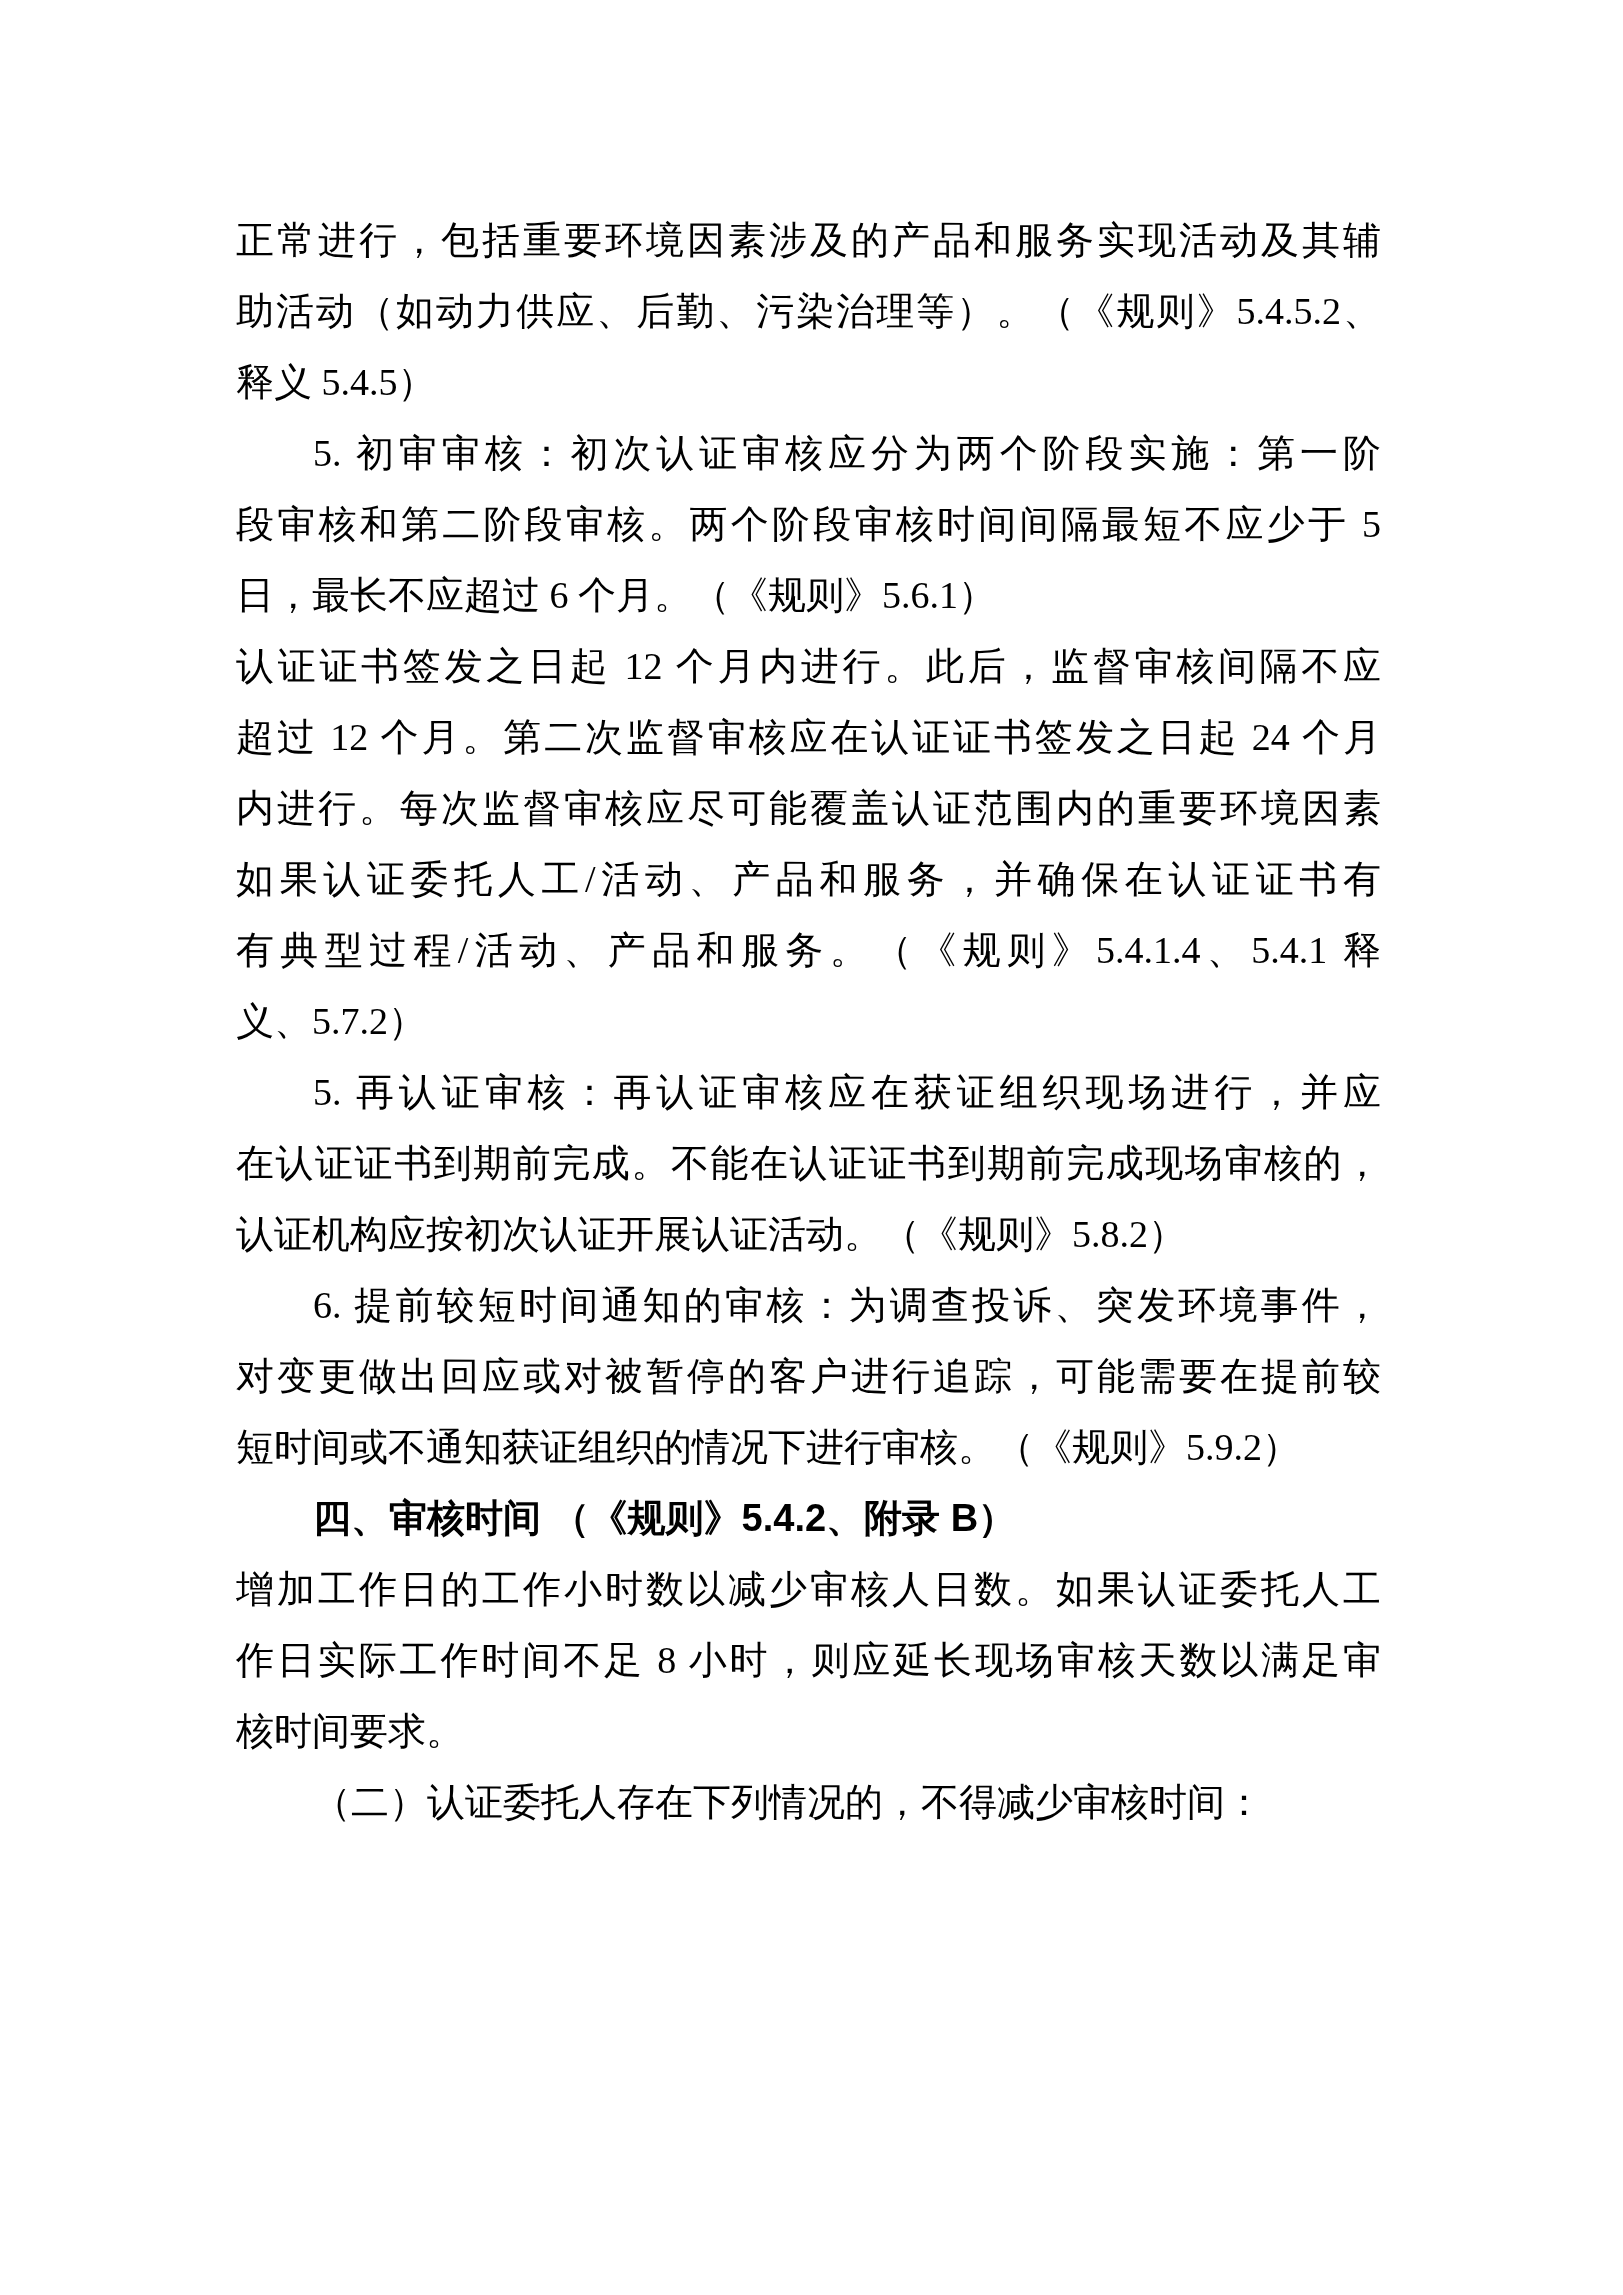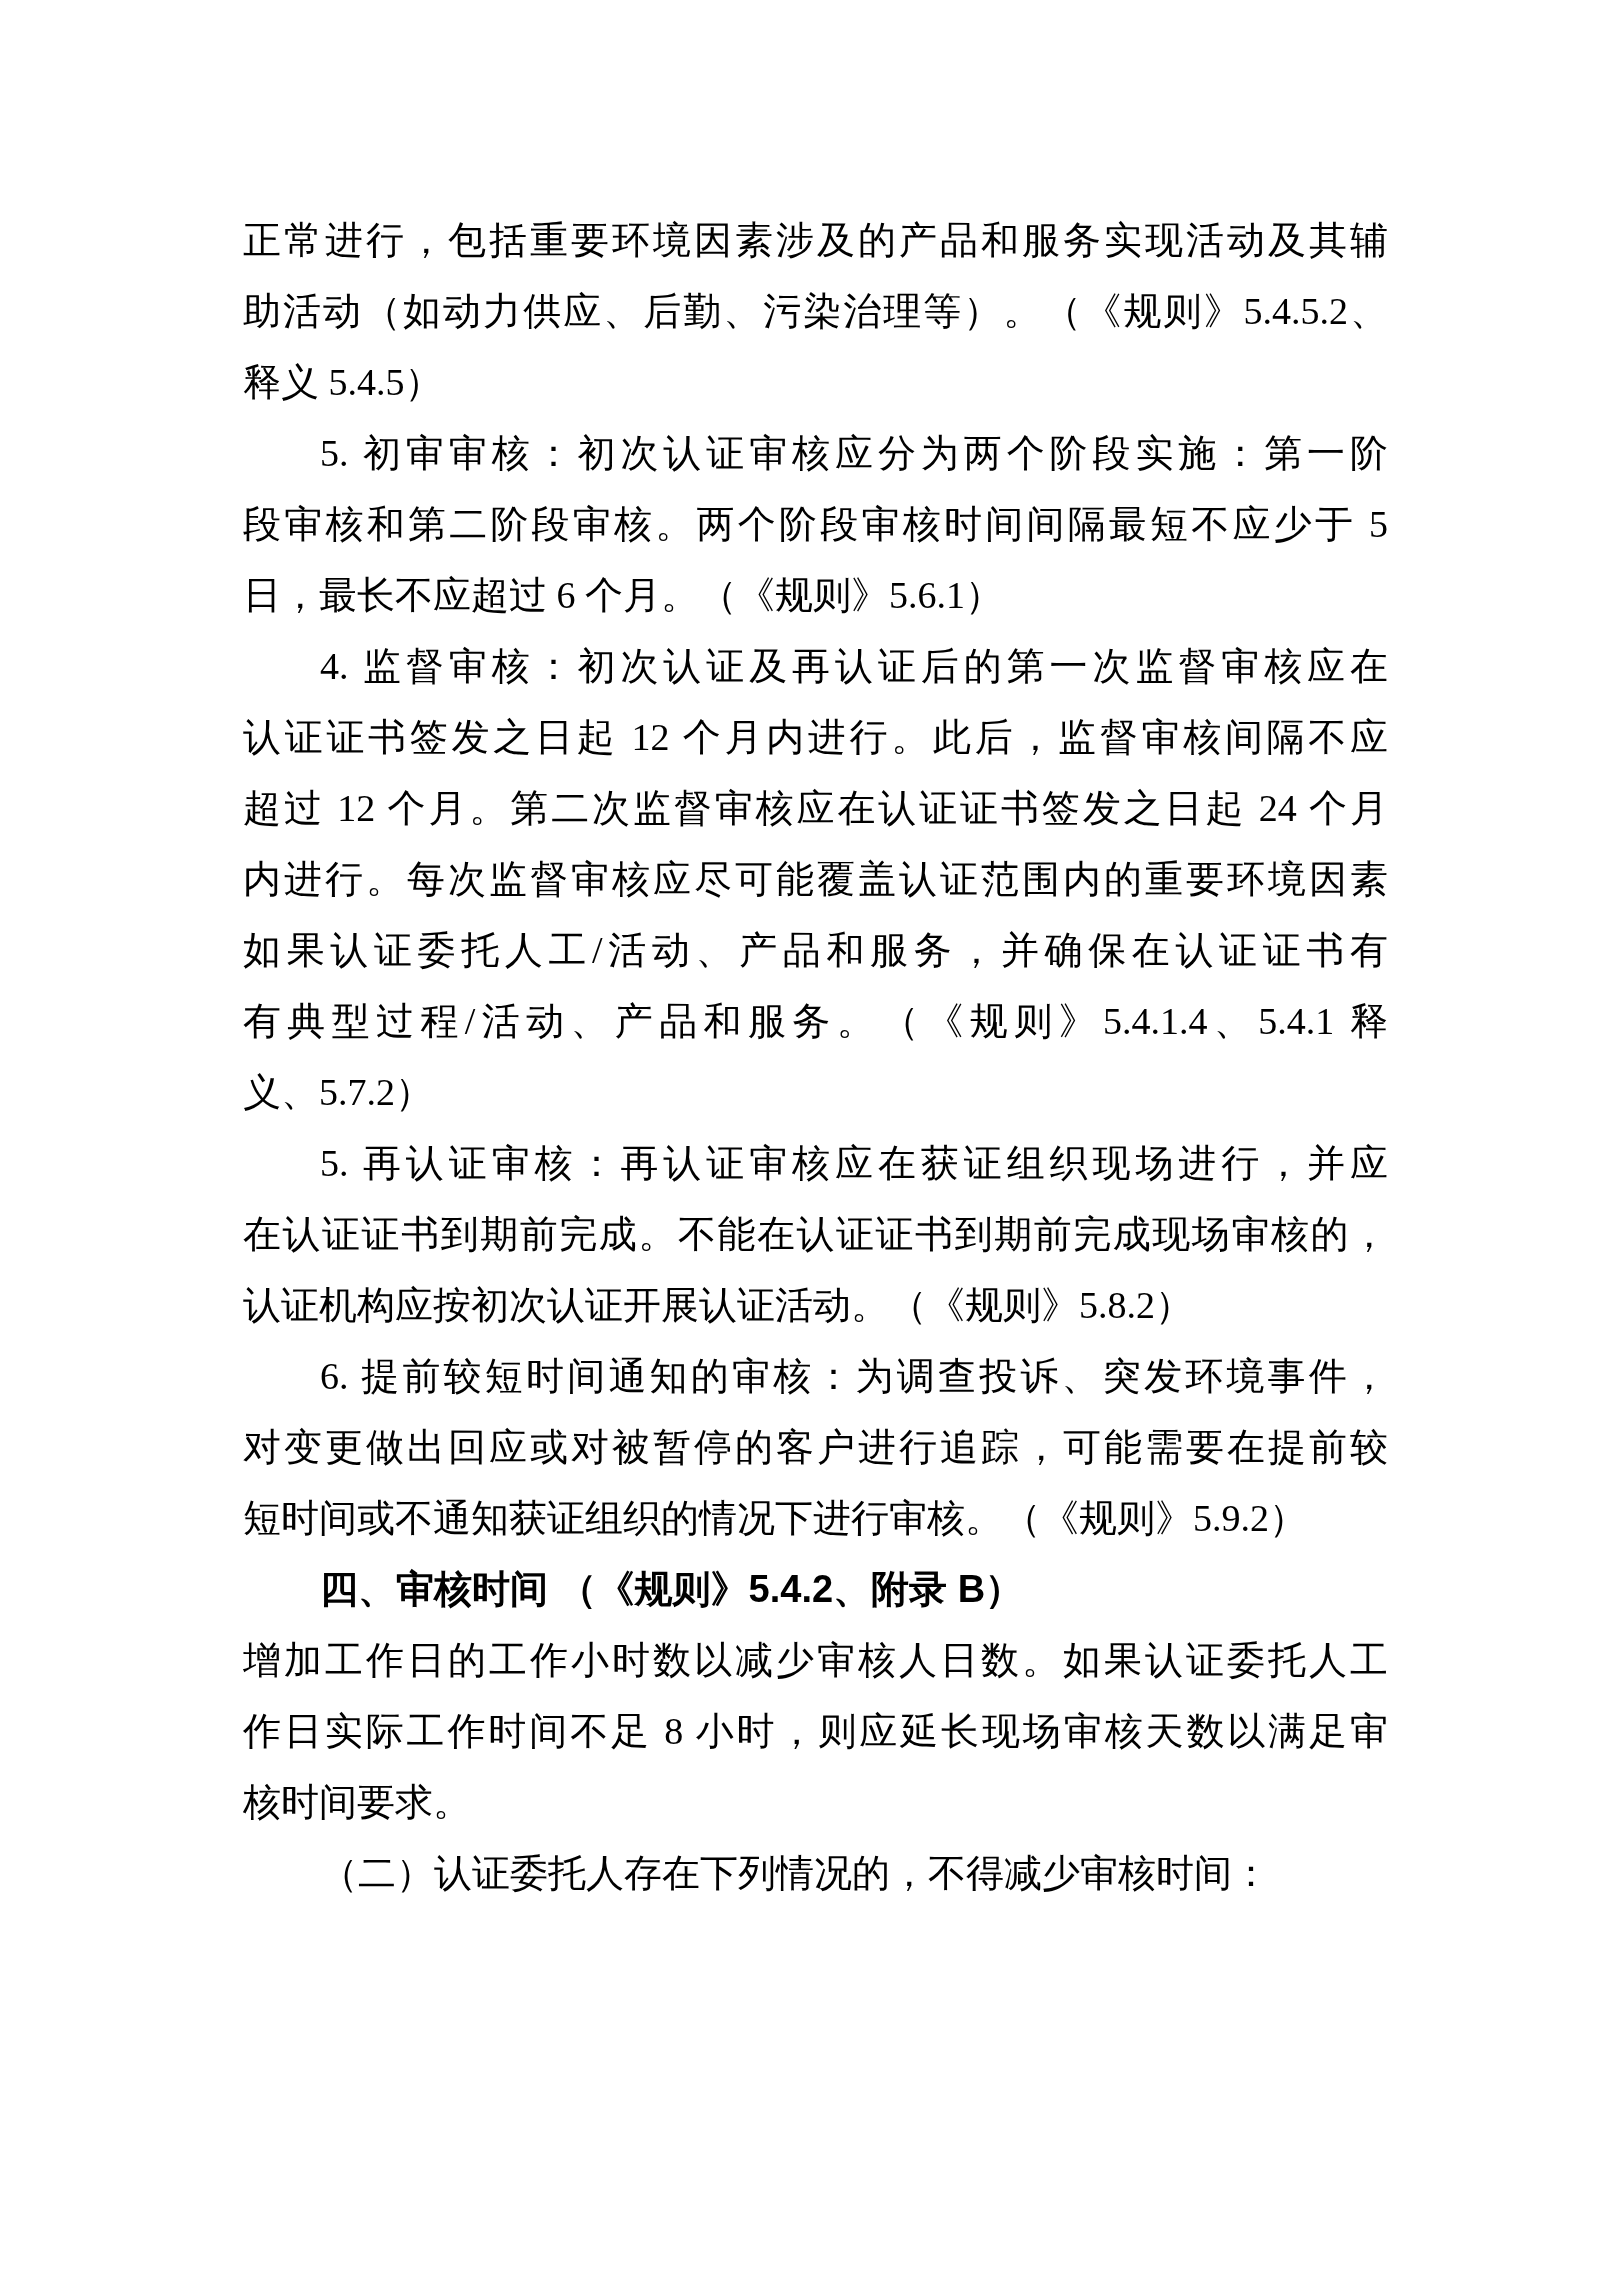--- a/index.html
+++ b/index.html
@@ -10,21 +10,21 @@
   .page {
     position: relative;
     width: 1623px;
     height: 2295px;
     background: #ffffff;
     color: #000000;
     overflow: hidden;
   }
   .content {
     position: absolute;
-    left: 243px;
+    left: 236px;
     top: 205px;
     width: 1145px;
   }
   .line {
     font-family: "Liberation Serif", "DejaVu Serif", serif;
     font-size: 38px;
     line-height: 71px;
     height: 71px;
     color: #000000;
     text-align: left;
@@ -46,21 +46,20 @@
 <body>
 
 <div class="page">
   <div class="content">
       <div class="line justify">正常进行，包括重要环境因素涉及的产品和服务实现活动及其辅</div>
       <div class="line justify">助活动（如动力供应、后勤、污染治理等）。（《规则》5.4.5.2、</div>
       <div class="line">释义 5.4.5）</div>
       <div class="line justify indent">5. 初审审核：初次认证审核应分为两个阶段实施：第一阶</div>
       <div class="line justify">段审核和第二阶段审核。两个阶段审核时间间隔最短不应少于 5</div>
       <div class="line">日，最长不应超过 6 个月。（《规则》5.6.1）</div>
-      <div class="line justify indent">4. 监督审核：初次认证及再认证后的第一次监督审核应在</div>
       <div class="line justify">认证证书签发之日起 12 个月内进行。此后，监督审核间隔不应</div>
       <div class="line justify">超过 12 个月。第二次监督审核应在认证证书签发之日起 24 个月</div>
       <div class="line justify">内进行。每次监督审核应尽可能覆盖认证范围内的重要环境因素</div>
       <div class="line justify">如果认证委托人工/活动、产品和服务，并确保在认证证书有</div>
       <div class="line justify">有典型过程/活动、产品和服务。（《规则》5.4.1.4、5.4.1 释</div>
       <div class="line">义、5.7.2）</div>
       <div class="line justify indent">5. 再认证审核：再认证审核应在获证组织现场进行，并应</div>
       <div class="line justify">在认证证书到期前完成。不能在认证证书到期前完成现场审核的，</div>
       <div class="line">认证机构应按初次认证开展认证活动。（《规则》5.8.2）</div>
       <div class="line justify indent">6. 提前较短时间通知的审核：为调查投诉、突发环境事件，</div>

